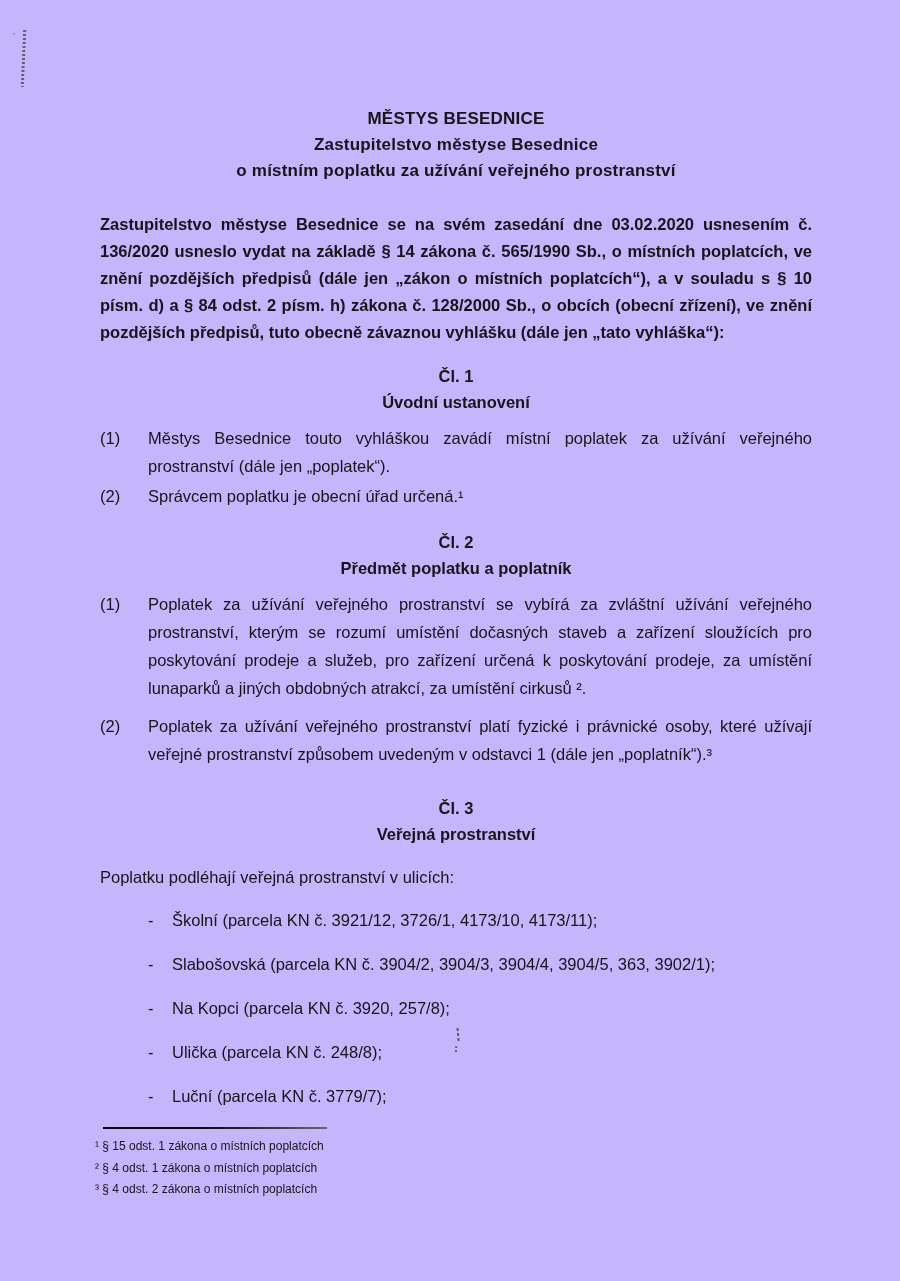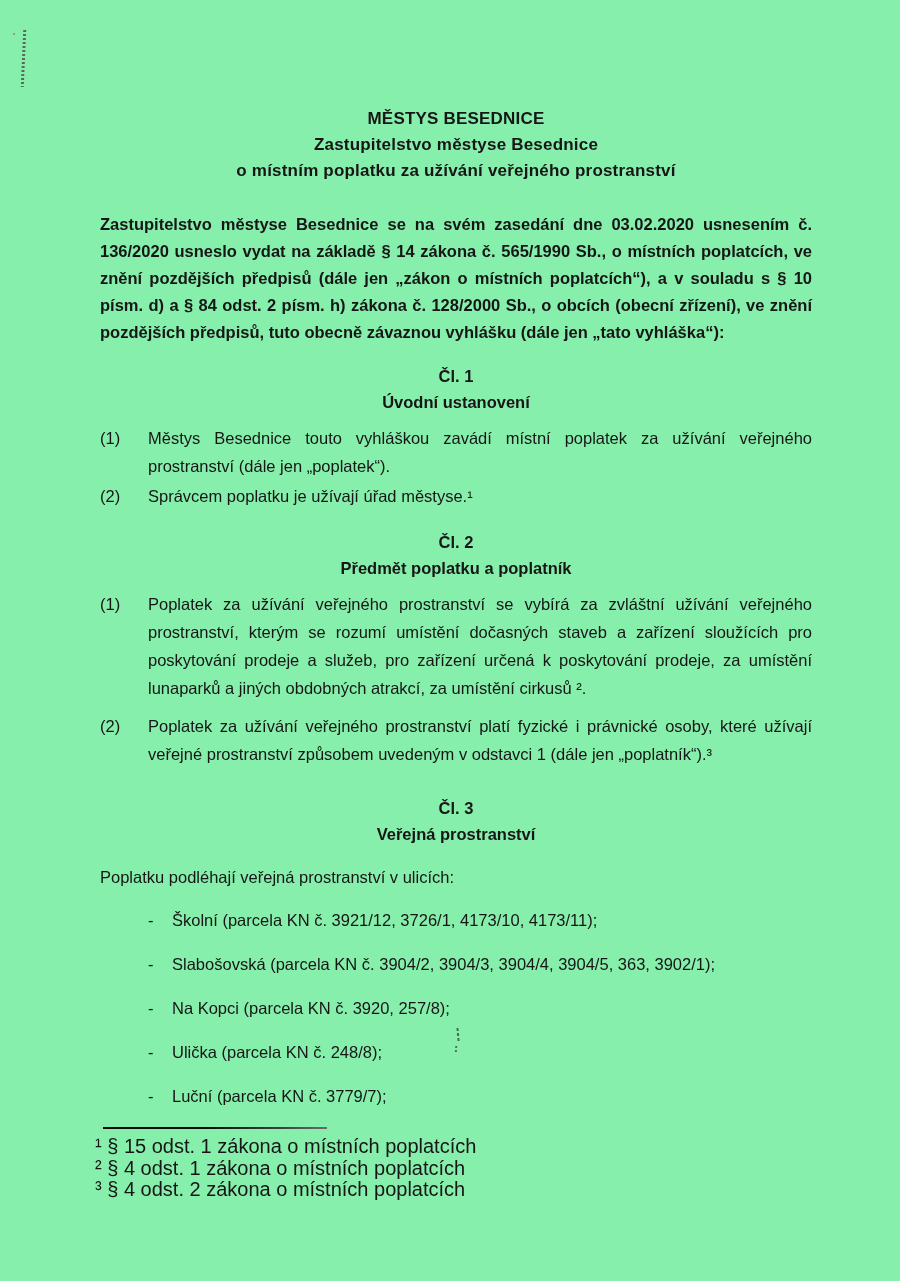--- a/index.html
+++ b/index.html
@@ -13,21 +13,21 @@
     font-family: "Liberation Sans", "DejaVu Sans", sans-serif;
     color: #161616;
     overflow: hidden;
     position: relative;
     -webkit-font-smoothing: antialiased;
   }
   .page {
     position: relative;
     width: 900px;
     height: 1281px;
-    background: #86efac;
+    background: #c4b5fd;
   }
   
   .scan-mark {
     position: absolute;
     left: 22px;
     top: 30px;
     width: 3px;
     height: 57px;
     background: repeating-linear-gradient(to bottom, #4a4a4a 0 2px, transparent 2px 4px);
     transform: rotate(2.5deg);
@@ -125,21 +125,21 @@
   .footnote-sep {
     margin-top: 6px;
     margin-left: 3px;
     width: 224px;
     height: 2px;
     background: linear-gradient(to right, #0a0a0a 45%, #3c3c3c 78%, #6b6b6b);
   }
   .footnotes {
     margin-top: 7px;
     margin-left: -5px;
-    font-size: 20px;
+    font-size: 12px;
     line-height: 21.5px;
   }
 </style>
 </head>
 <body>
 
 <div class="page">
 
   <div class="scan-mark"></div>
   <div class="scan-dot"></div>
@@ -161,21 +161,21 @@
         <div>Čl. 1</div>
         <div>Úvodní ustanovení</div>
       </div>
       <div class="items">
         <div class="item">
           <span class="item-label">(1)</span>
           <span class="item-text">Městys Besednice touto vyhláškou zavádí místní poplatek za užívání veřejného prostranství (dále jen „poplatek“).</span>
         </div>
         <div class="item">
           <span class="item-label">(2)</span>
-          <span class="item-text">Správcem poplatku je užívají úřad městyse.¹</span>
+          <span class="item-text">Správcem poplatku je obecní úřad určená.¹</span>
         </div>
       </div>
     </section>
 
     <section>
       <div class="art-head art-head-2">
         <div>Čl. 2</div>
         <div>Předmět poplatku a poplatník</div>
       </div>
       <div class="items">

